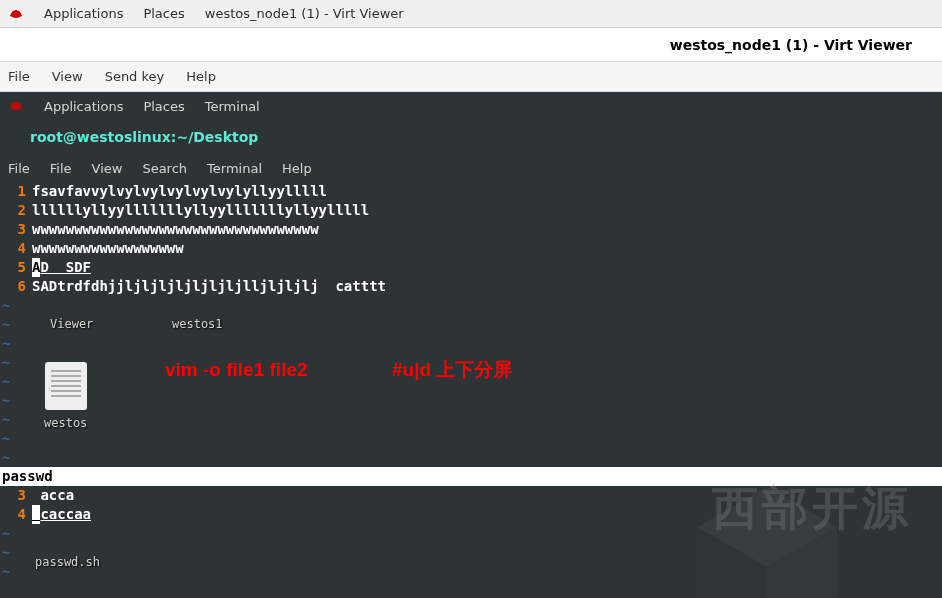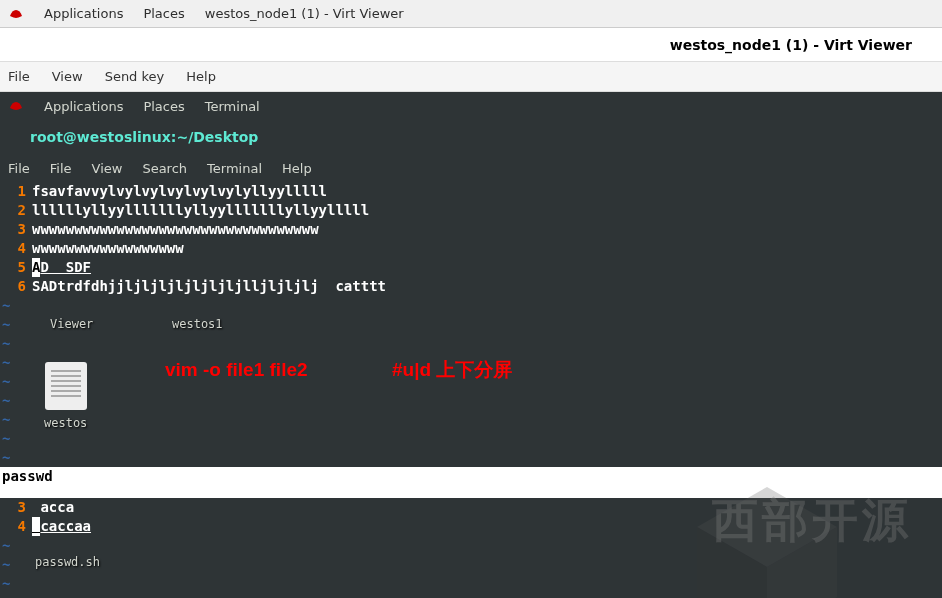--- a/index.html
+++ b/index.html
@@ -27,21 +27,21 @@
     
     .editor-pane { position: relative; }
     .editor-line { display: flex; }
     .line-num { color: #f57900; width: 32px; text-align: right; padding-right: 6px; font-weight: bold; }
     .line-content { color: #ffffff; font-weight: bold; white-space: pre; }
     .cursor-block { background: #ffffff; color: #000000; display: inline-block; }
     .underline { text-decoration: underline; }
     
     .tilde-line { color: #3465a4; font-weight: bold; padding-left: 2px; height: 19px; }
     
-    .status-bar { background: #ffffff; color: #000000; font-weight: bold; padding-left: 2px; font-family: "DejaVu Sans Mono", monospace; height: 31px; }
+    .status-bar { background: #ffffff; color: #000000; font-weight: bold; padding-left: 2px; font-family: "DejaVu Sans Mono", monospace; height: 19px; }
     
     .desktop-icon { position: absolute; text-align: left; color: #d3d7cf; font-size: 12px; }
     .desktop-icon-label { margin-top: 4px; text-shadow: 1px 1px 2px #000; }
     .file-icon-box { width: 42px; height: 48px; margin: 0 auto; background: #eeeeee; border-radius: 3px; position: relative; }
     .file-icon-box::before { content: ""; position: absolute; top: 8px; left: 6px; right: 6px; height: 2px; background: #aaa; box-shadow: 0 5px 0 #aaa, 0 10px 0 #aaa, 0 15px 0 #aaa, 0 20px 0 #aaa, 0 25px 0 #aaa; }
     
     .annotation { position: absolute; color: #ff0000; font-size: 19px; font-family: sans-serif; font-weight: bold; }
     
     .watermark-cube { position: absolute; right: 90px; top: 295px; opacity: 0.4; }
     .watermark-text { position: absolute; right: 30px; bottom: 63px; color: #888; font-size: 46px; font-weight: bold; opacity: 0.3; letter-spacing: 4px; }

